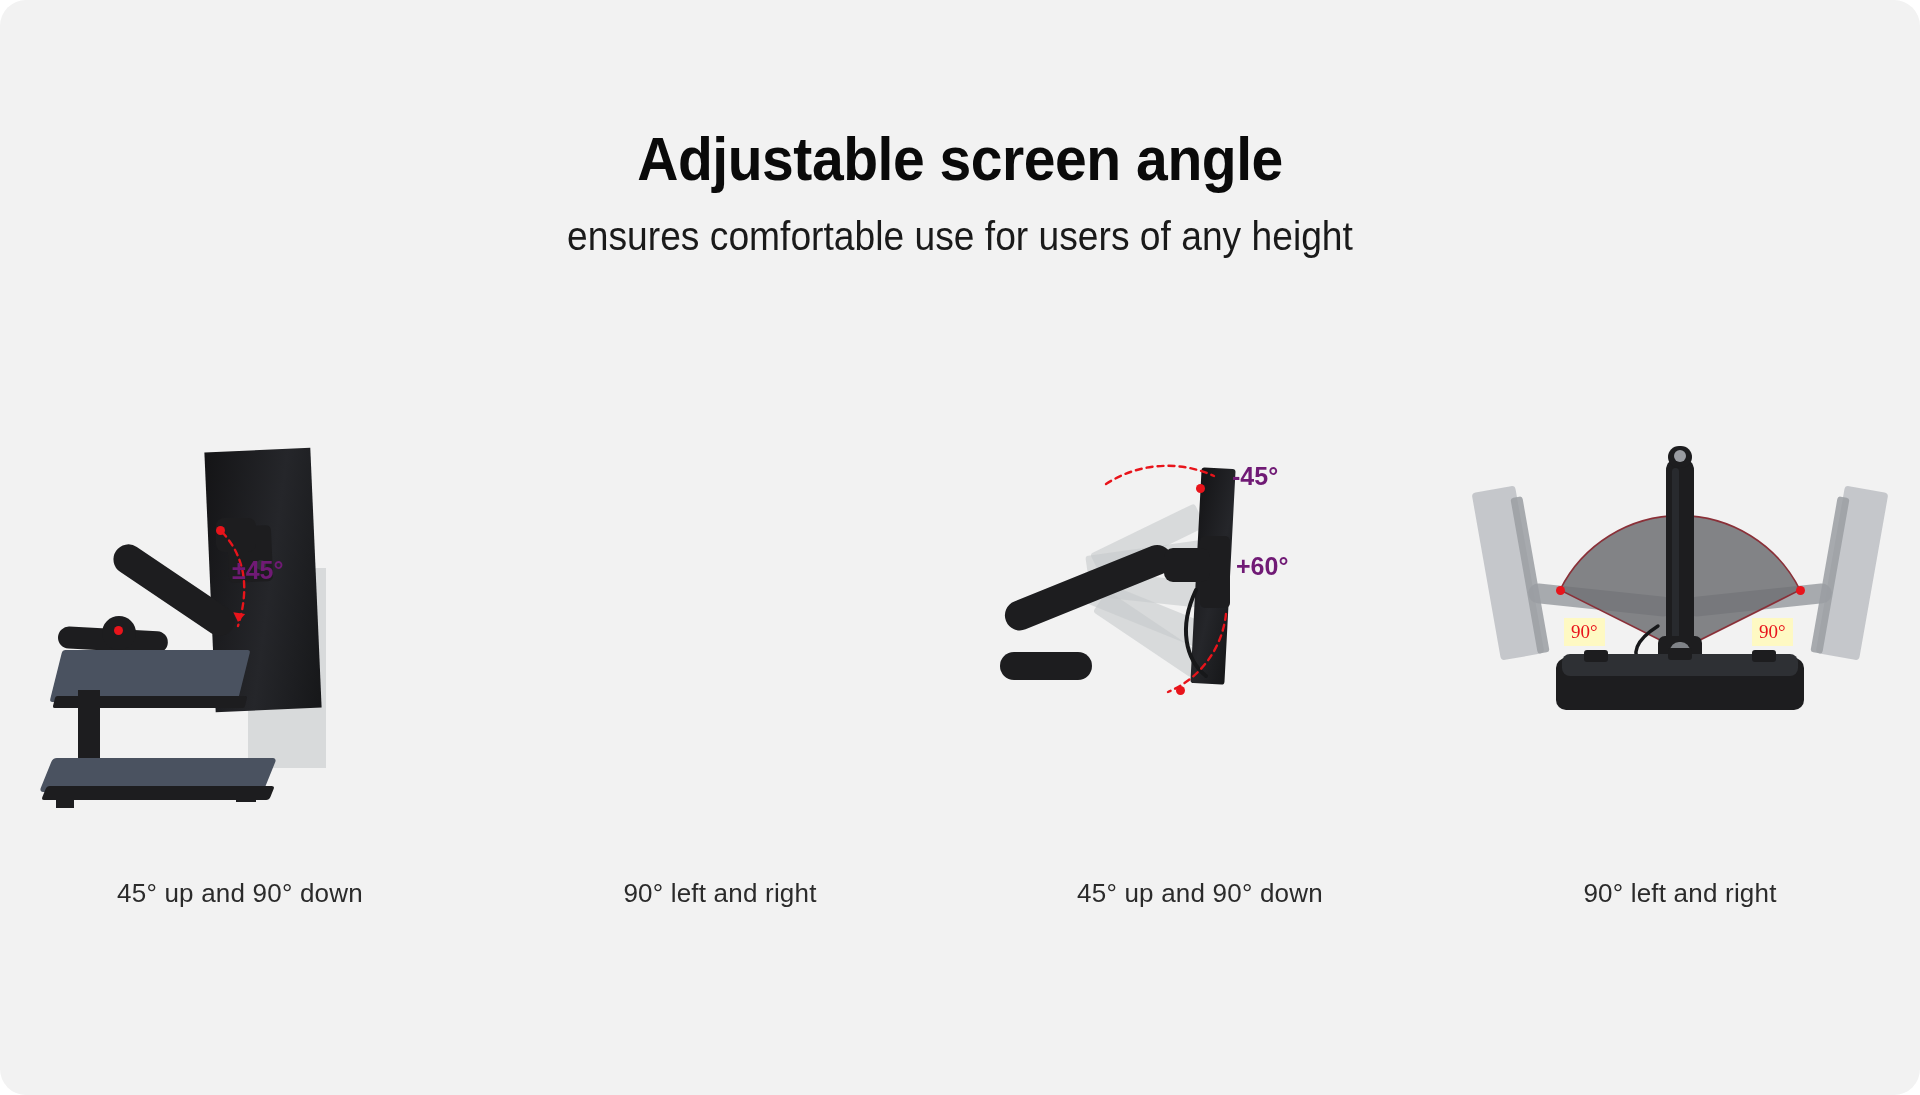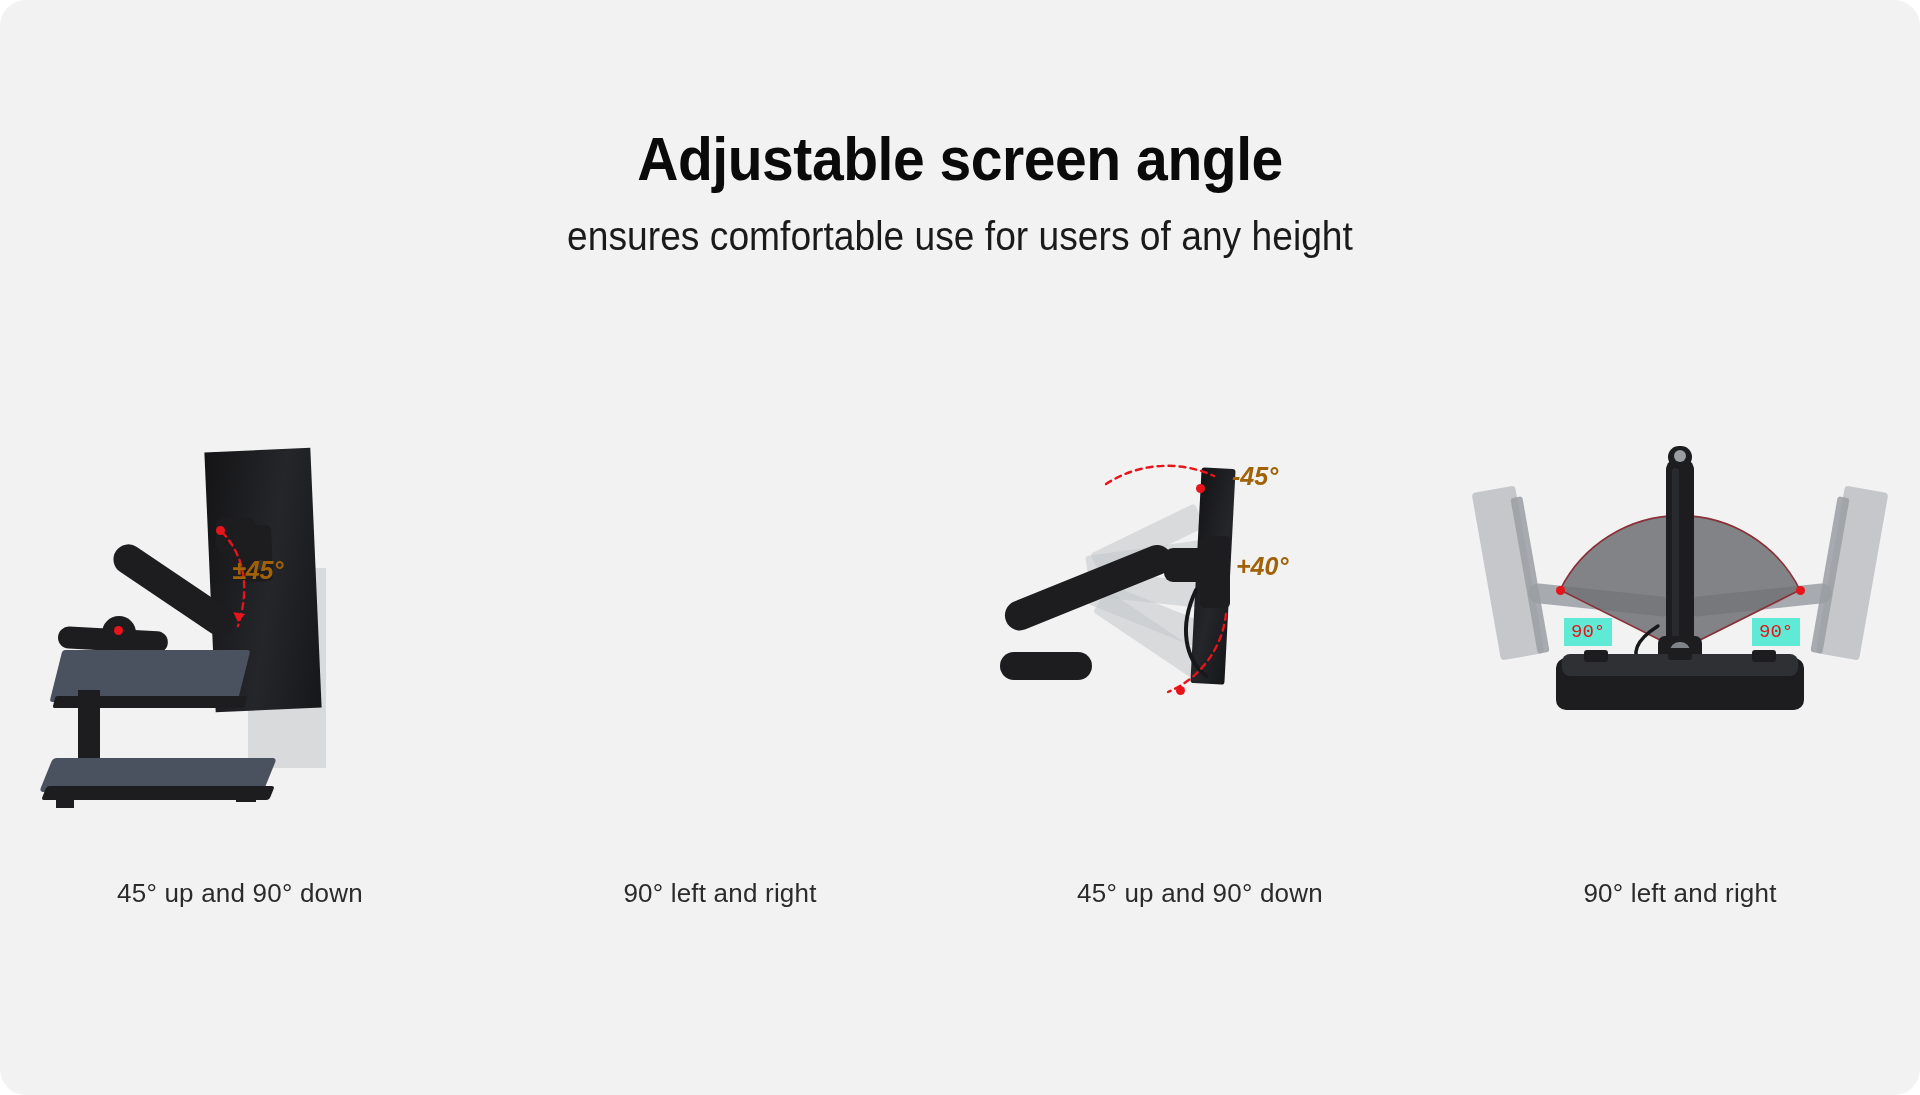--- a/index.html
+++ b/index.html
@@ -101,31 +101,30 @@
   }
   .screen-ghost {
     position: absolute;
     background: #c7c9cb;
     opacity: .6;
   }
 
   
   .lbl-red {
     position: absolute;
-    color: #a16207;
+    color: #701a75;
     font-family: "Liberation Sans", sans-serif;
     font-weight: bold;
     white-space: nowrap;
-    font-style: italic;
   }
   .lbl-box {
     position: absolute;
-    background: #5eead4;
+    background: #fef9c3;
     color: #e8141b;
-    font-family: Liberation Mono, monospace;
+    font-family: Liberation Serif, serif;
     font-size: 19px;
     padding: 3px 7px;
     white-space: nowrap;
   }
   .dot-red {
     position: absolute;
     width: 9px; height: 9px;
     border-radius: 50%;
     background: #e8141b;
   }
@@ -226,21 +225,21 @@
         </svg>
 
         <svg class="anno" width="400" height="430">
           <path d="M 106 44 A 112 112 0 0 1 214 36" fill="none" stroke="#e8141b" stroke-width="2.4" stroke-dasharray="6 5" stroke-linecap="round"></path>
           <path d="M 226 174 A 96 96 0 0 1 168 252" fill="none" stroke="#e8141b" stroke-width="2.4" stroke-dasharray="6 5" stroke-linecap="round"></path>
         </svg>
         <div class="dot-red" style="left:196px;top:44px;"></div>
         <div class="dot-red" style="left:176px;top:246px;"></div>
 
         <div class="lbl-red" style="left:232px;top:22px;font-size:25px;">-45°</div>
-        <div class="lbl-red" style="left:236px;top:112px;font-size:25px;">+40°</div>
+        <div class="lbl-red" style="left:236px;top:112px;font-size:25px;">+60°</div>
       </div>
 
       <div class="caption">45° up and 90° down</div>
     </div>
 
     <div class="panel">
       <div class="stage">
 
         <div class="gry" style="left:6px;top:48px;width:44px;height:170px;border-radius:4px;
                     transform:rotate(-10deg);opacity:.8;"></div>

